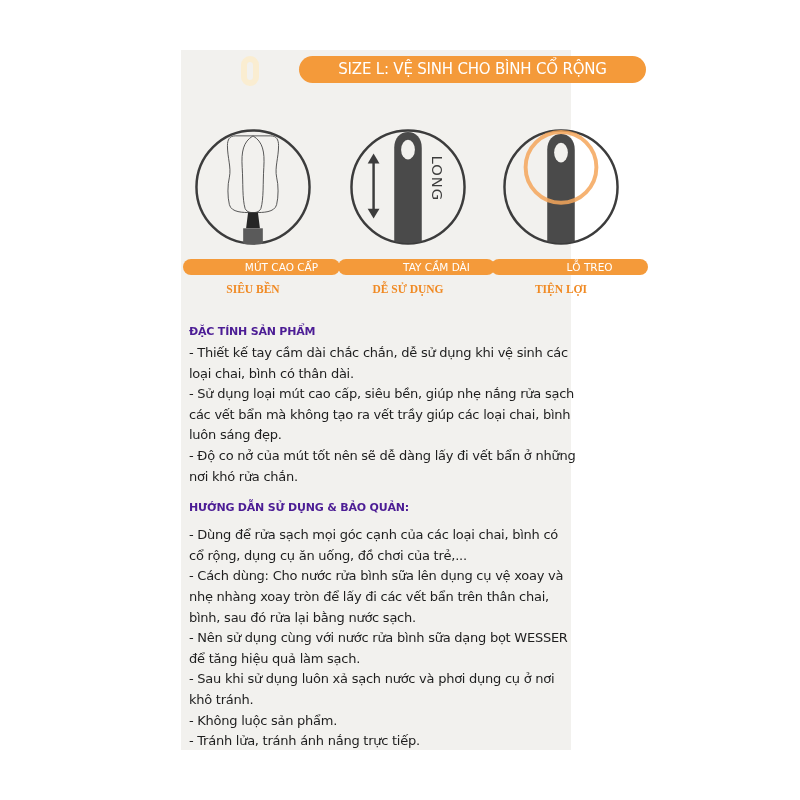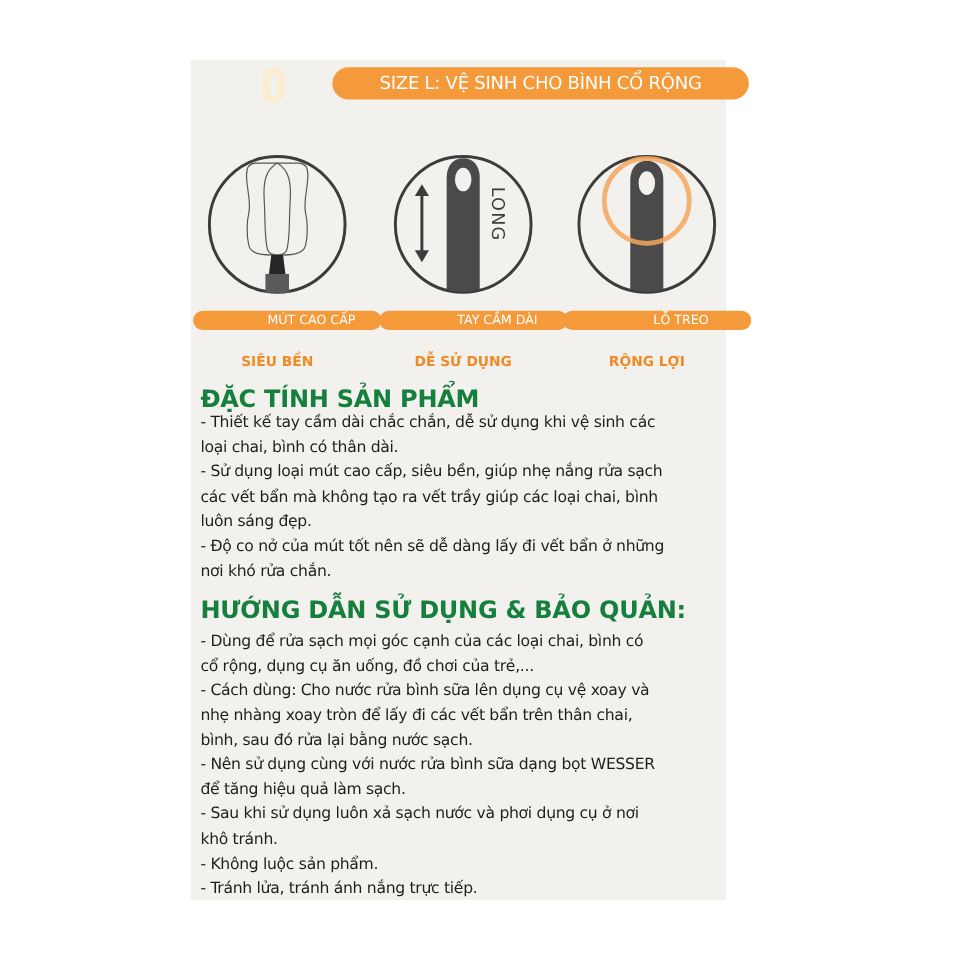--- a/index.html
+++ b/index.html
@@ -5,22 +5,22 @@
     html, body { margin: 0; padding: 0; }
     body {
       width: 800px; height: 800px;
       background: #ffffff;
       position: relative;
       overflow: hidden;
       font-family: "DejaVu Sans", "Liberation Sans", sans-serif;
     }
     .card {
       position: absolute;
-      left: 159px; top: 50px;
-      width: 446px; height: 700px;
+      left: 181px; top: 50px;
+      width: 390px; height: 700px;
       background: #f2f1ee;
     }
     .ghost-ring {
       position: absolute;
       left: 60px; top: 6px;
       width: 18px; height: 30px;
       border: 6px solid #fbeccd;
       border-radius: 12px;
       box-sizing: border-box;
       opacity: 0.9;
@@ -54,35 +54,36 @@
       width: 117px; height: 16px;
       border-radius: 9px;
       background: #f49a3a;
       color: #ffffff;
       font-size: 10.5px;
       line-height: 16px;
       white-space: nowrap;
       padding-left: 40px;
     }
     .sub {
-      margin-top: 19px;
+      margin-top: 8px;
       color: #f08a24;
       font-weight: bold;
       font-size: 11.5px;
       white-space: nowrap;
+      font-family: Liberation Serif, serif;
     }
     .content {
       position: absolute;
       left: 8px; top: 271px;
       width: 460px;
     }
     .section-title {
-      color: #15803d;
+      color: #4c1d95;
       font-weight: bold;
-      font-size: 20px;
+      font-size: 11px;
       line-height: 22px;
       white-space: nowrap;
       letter-spacing: -0.2px;
     }
     .para {
       color: #1e1e1e;
       font-size: 13px;
       line-height: 20.6px;
       letter-spacing: -0.25px;
     }
@@ -141,21 +142,21 @@
           </clipPath>
       </defs>
       <circle cx="60" cy="60" r="57.5" fill="none" stroke="#3c3c3c" stroke-width="2.5"></circle>
       <g clip-path="url(#c3)">
         <path d="M46,22 C46,12 52,6 60,6 C68,6 74,12 74,22 L74,130 L46,130 Z" fill="#4a4a4a"></path>
         <ellipse cx="60" cy="25" rx="7" ry="10" fill="#f2f1ee"></ellipse>
       </g>
       <circle cx="60" cy="40" r="36" fill="none" stroke="#f4a65a" stroke-width="4" opacity="0.85"></circle>
     </svg>
     <div class="pill">LỖ TREO</div>
-    <div class="sub">RỘNG LỢI</div>
+    <div class="sub">TIỆN LỢI</div>
   </div>
 
   <div class="content">
     <div class="section-title">ĐẶC TÍNH SẢN PHẨM</div>
     <div class="para">
       <div>- Thiết kế tay cầm dài chắc chắn, dễ sử dụng khi vệ sinh các</div>
       <div>loại chai, bình có thân dài.</div>
       <div>- Sử dụng loại mút cao cấp, siêu bền, giúp nhẹ nắng rửa sạch</div>
       <div>các vết bẩn mà không tạo ra vết trầy giúp các loại chai, bình</div>
       <div>luôn sáng đẹp.</div>

